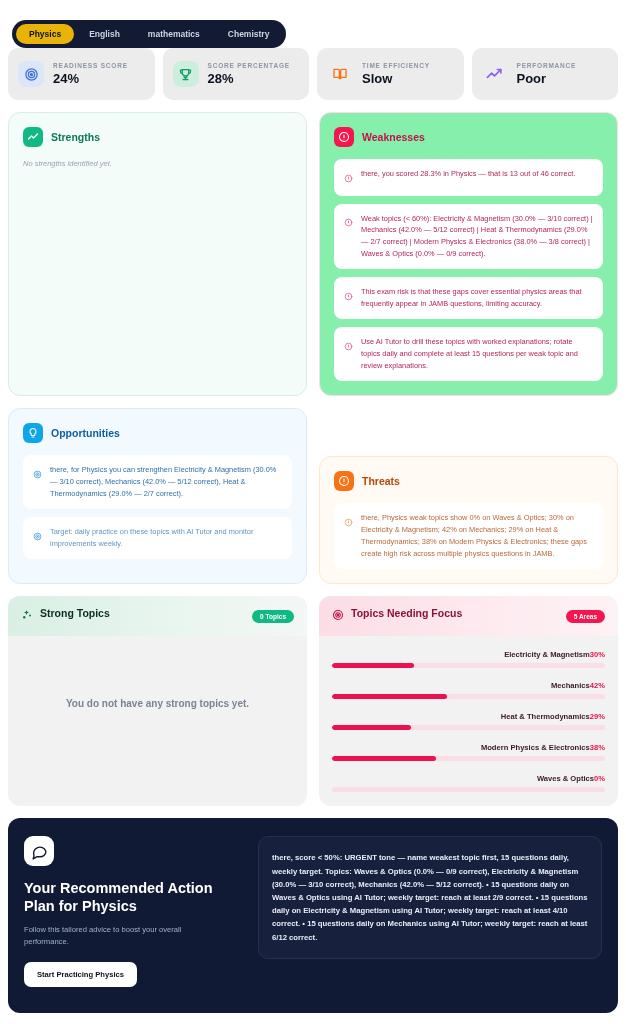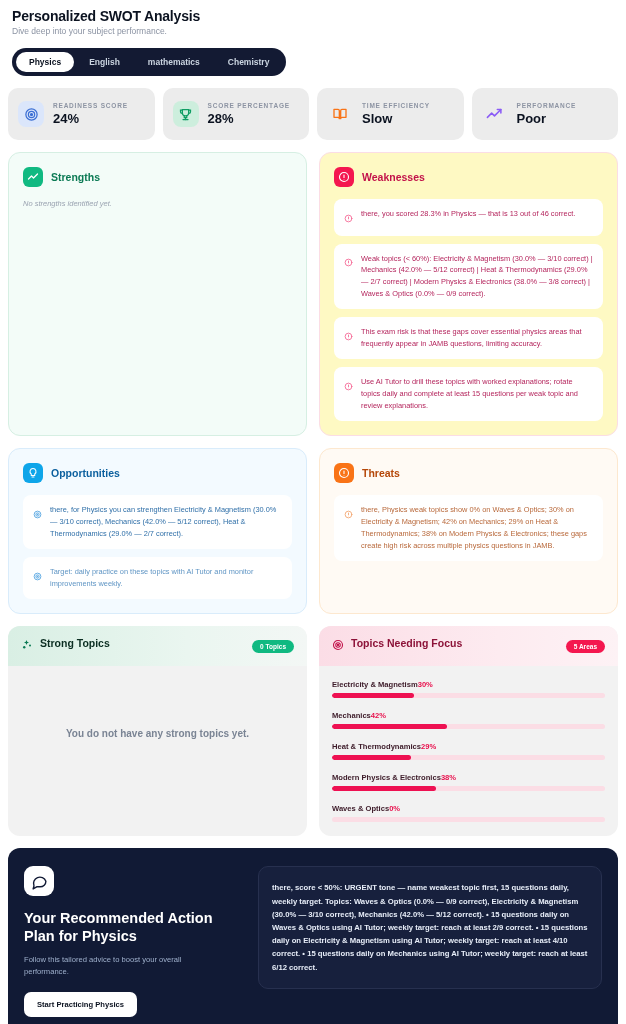--- a/index.html
+++ b/index.html
@@ -44,30 +44,29 @@
   .tab {
     font-size: 8.5px;
     font-weight: bold;
     color: #cbd5e1;
     padding: 5px 13px;
     border-radius: 999px;
     cursor: pointer;
     white-space: nowrap;
   }
   .tab.active {
-    background: #ffffff;
+    background: #eab308;
     color: #0b1220;
   }
 
   
   .stats {
     display: grid;
     grid-template-columns: repeat(4, 1fr);
     gap: 8px;
-    margin-top: 12px;
   }
   .stat-card {
     background: #ececec;
     border-radius: 10px;
     padding: 11px 10px;
     display: flex;
     align-items: center;
     gap: 9px;
     min-height: 52px;
   }
@@ -102,23 +101,23 @@
     grid-template-columns: 1fr 1fr;
     gap: 12px;
     margin-top: 12px;
   }
   .swot-card {
     border-radius: 12px;
     padding: 14px;
     border: 1px solid transparent;
   }
   .swot-card.strengths     { background: #f3fcf8; border-color: #d6efe3; }
-  .swot-card.weaknesses    { background: #fef9c3; border-color: #fbdde5; }
+  .swot-card.weaknesses    { background: #86efac; border-color: #fbdde5; }
   .swot-card.opportunities { background: #f3faff; border-color: #d9ecfb; }
-  .swot-card.threats       { background: #fffaf4; border-color: #fde8cf; }
+  .swot-card.threats       { background: #fffaf4; border-color: #fde8cf; margin-top: 48px; }
 
   .swot-head {
     display: flex;
     align-items: center;
     gap: 8px;
     margin-bottom: 12px;
   }
   .swot-badge {
     width: 20px; height: 20px;
     border-radius: 6px;
@@ -201,21 +200,21 @@
     font-weight: bold;
     color: #7a8494;
     text-align: center;
     margin-top: 48px;
   }
 
   .bar-row { margin-bottom: 13px; }
   .bar-row:last-child { margin-bottom: 0; }
   .bar-top {
     display: flex;
-    justify-content: flex-start;
+    justify-content: flex-end;
     align-items: baseline;
     margin-bottom: 4px;
   }
   .bar-name { font-size: 7.6px; font-weight: bold; color: #3c1a28; }
   .bar-pct  { font-size: 7.6px; font-weight: bold; color: #e8114d; }
   .bar-track {
     height: 5px;
     background: #fbdde5;
     border-radius: 999px;
     overflow: hidden;
@@ -285,24 +284,20 @@
     color: #e7edf8;
     font-weight: bold;
   }
 </style>
 </head>
 <body>
 
 <div class="page">
 
   
-  <div>
-    <div class="page-title">Personalized SWOT Analysis</div>
-    <div class="page-subtitle">Dive deep into your subject performance.</div>
-  </div>
 
   
   <div class="tabs">
     <div class="tab active">Physics</div>
     <div class="tab">English</div>
     <div class="tab">mathematics</div>
     <div class="tab">Chemistry</div>
   </div>
 
   

